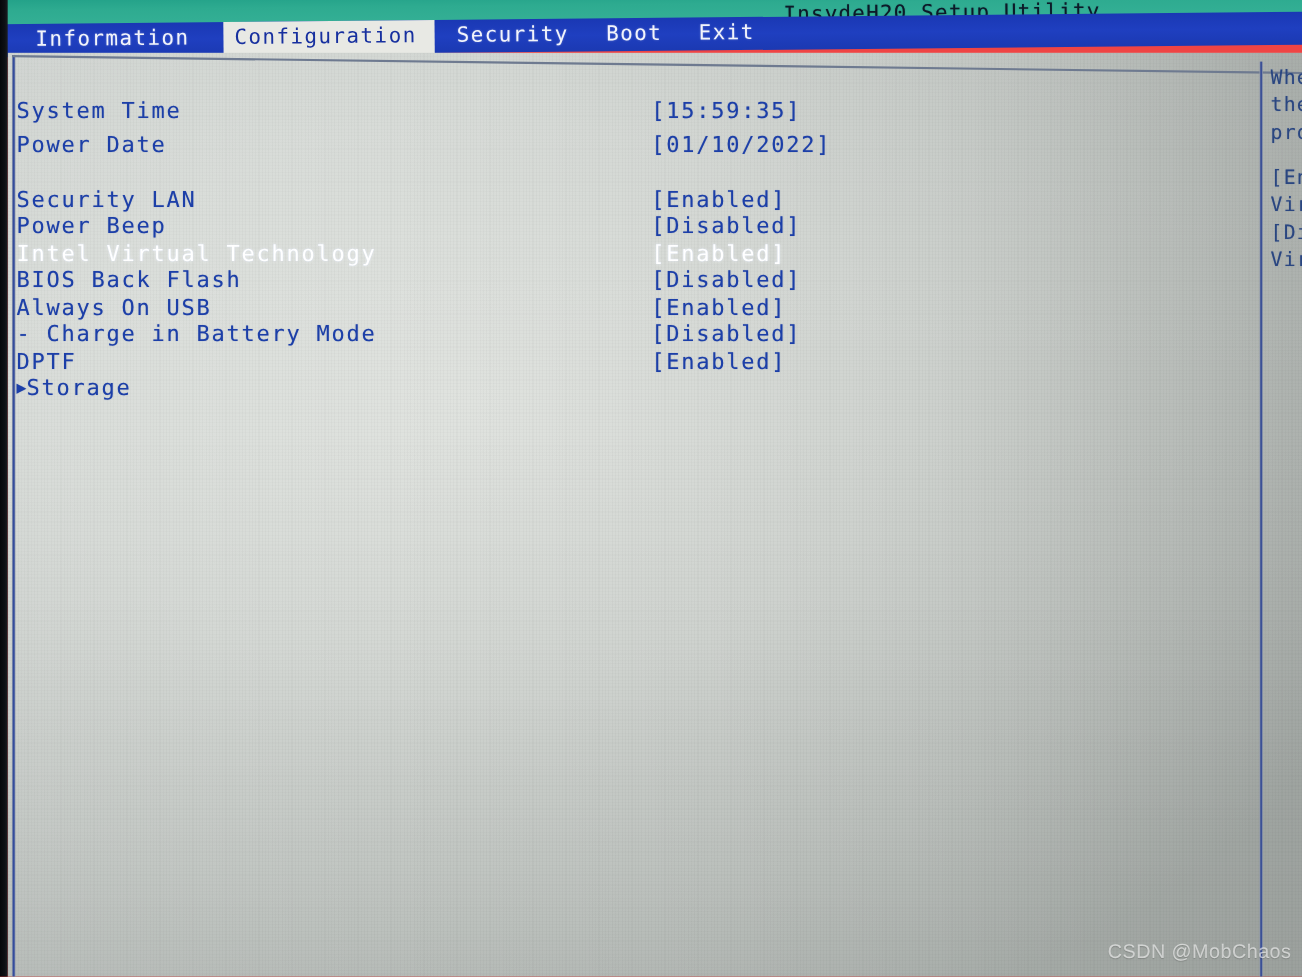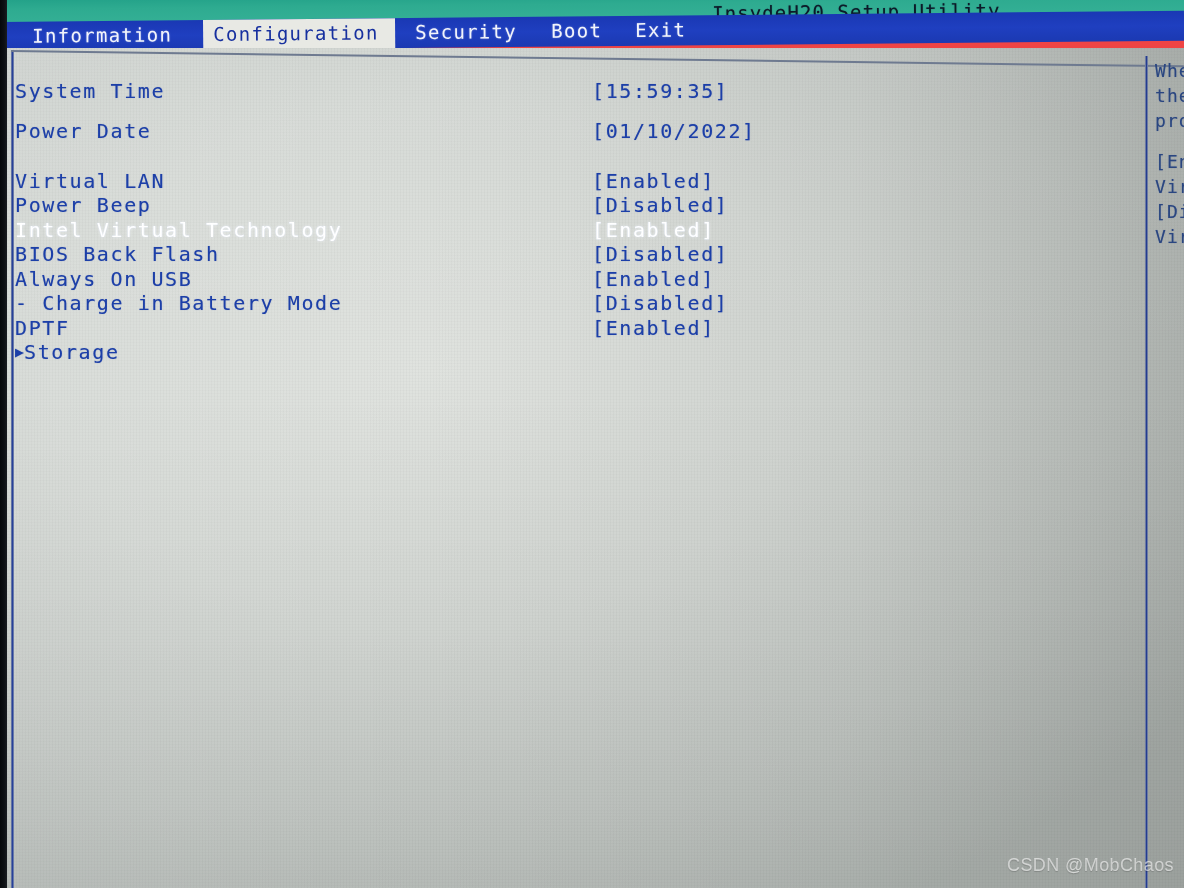--- a/index.html
+++ b/index.html
@@ -247,30 +247,30 @@
       <div class="menu-item" style="left: 625px; width: 70px;">Exit</div>
     </div>
 
   <div class="content">
 
     <div class="frame-left"></div>
     <div class="frame-top"></div>
     <div class="frame-right-divider"></div>
 
     <div class="settings" id="settings-list">
-        <div class="row" style="top: 31px;">
+        <div class="row" style="top: 40px;">
           <div class="label">System Time</div>
           <div class="value">[15:59:35]</div>
         </div>
         <div class="row" style="top: 71px;">
           <div class="label">Power Date</div>
           <div class="value">[01/10/2022]</div>
         </div>
         <div class="row" style="top: 121px;">
-          <div class="label">Virtual LAN</div>
+          <div class="label">Security LAN</div>
           <div class="value">[Enabled]</div>
         </div>
         <div class="row" style="top: 145px;">
           <div class="label">Power Beep</div>
           <div class="value">[Disabled]</div>
         </div>
         <div class="row selected" style="top: 170px;">
           <div class="label">Intel Virtual Technology</div>
           <div class="value">[Enabled]</div>
         </div>

